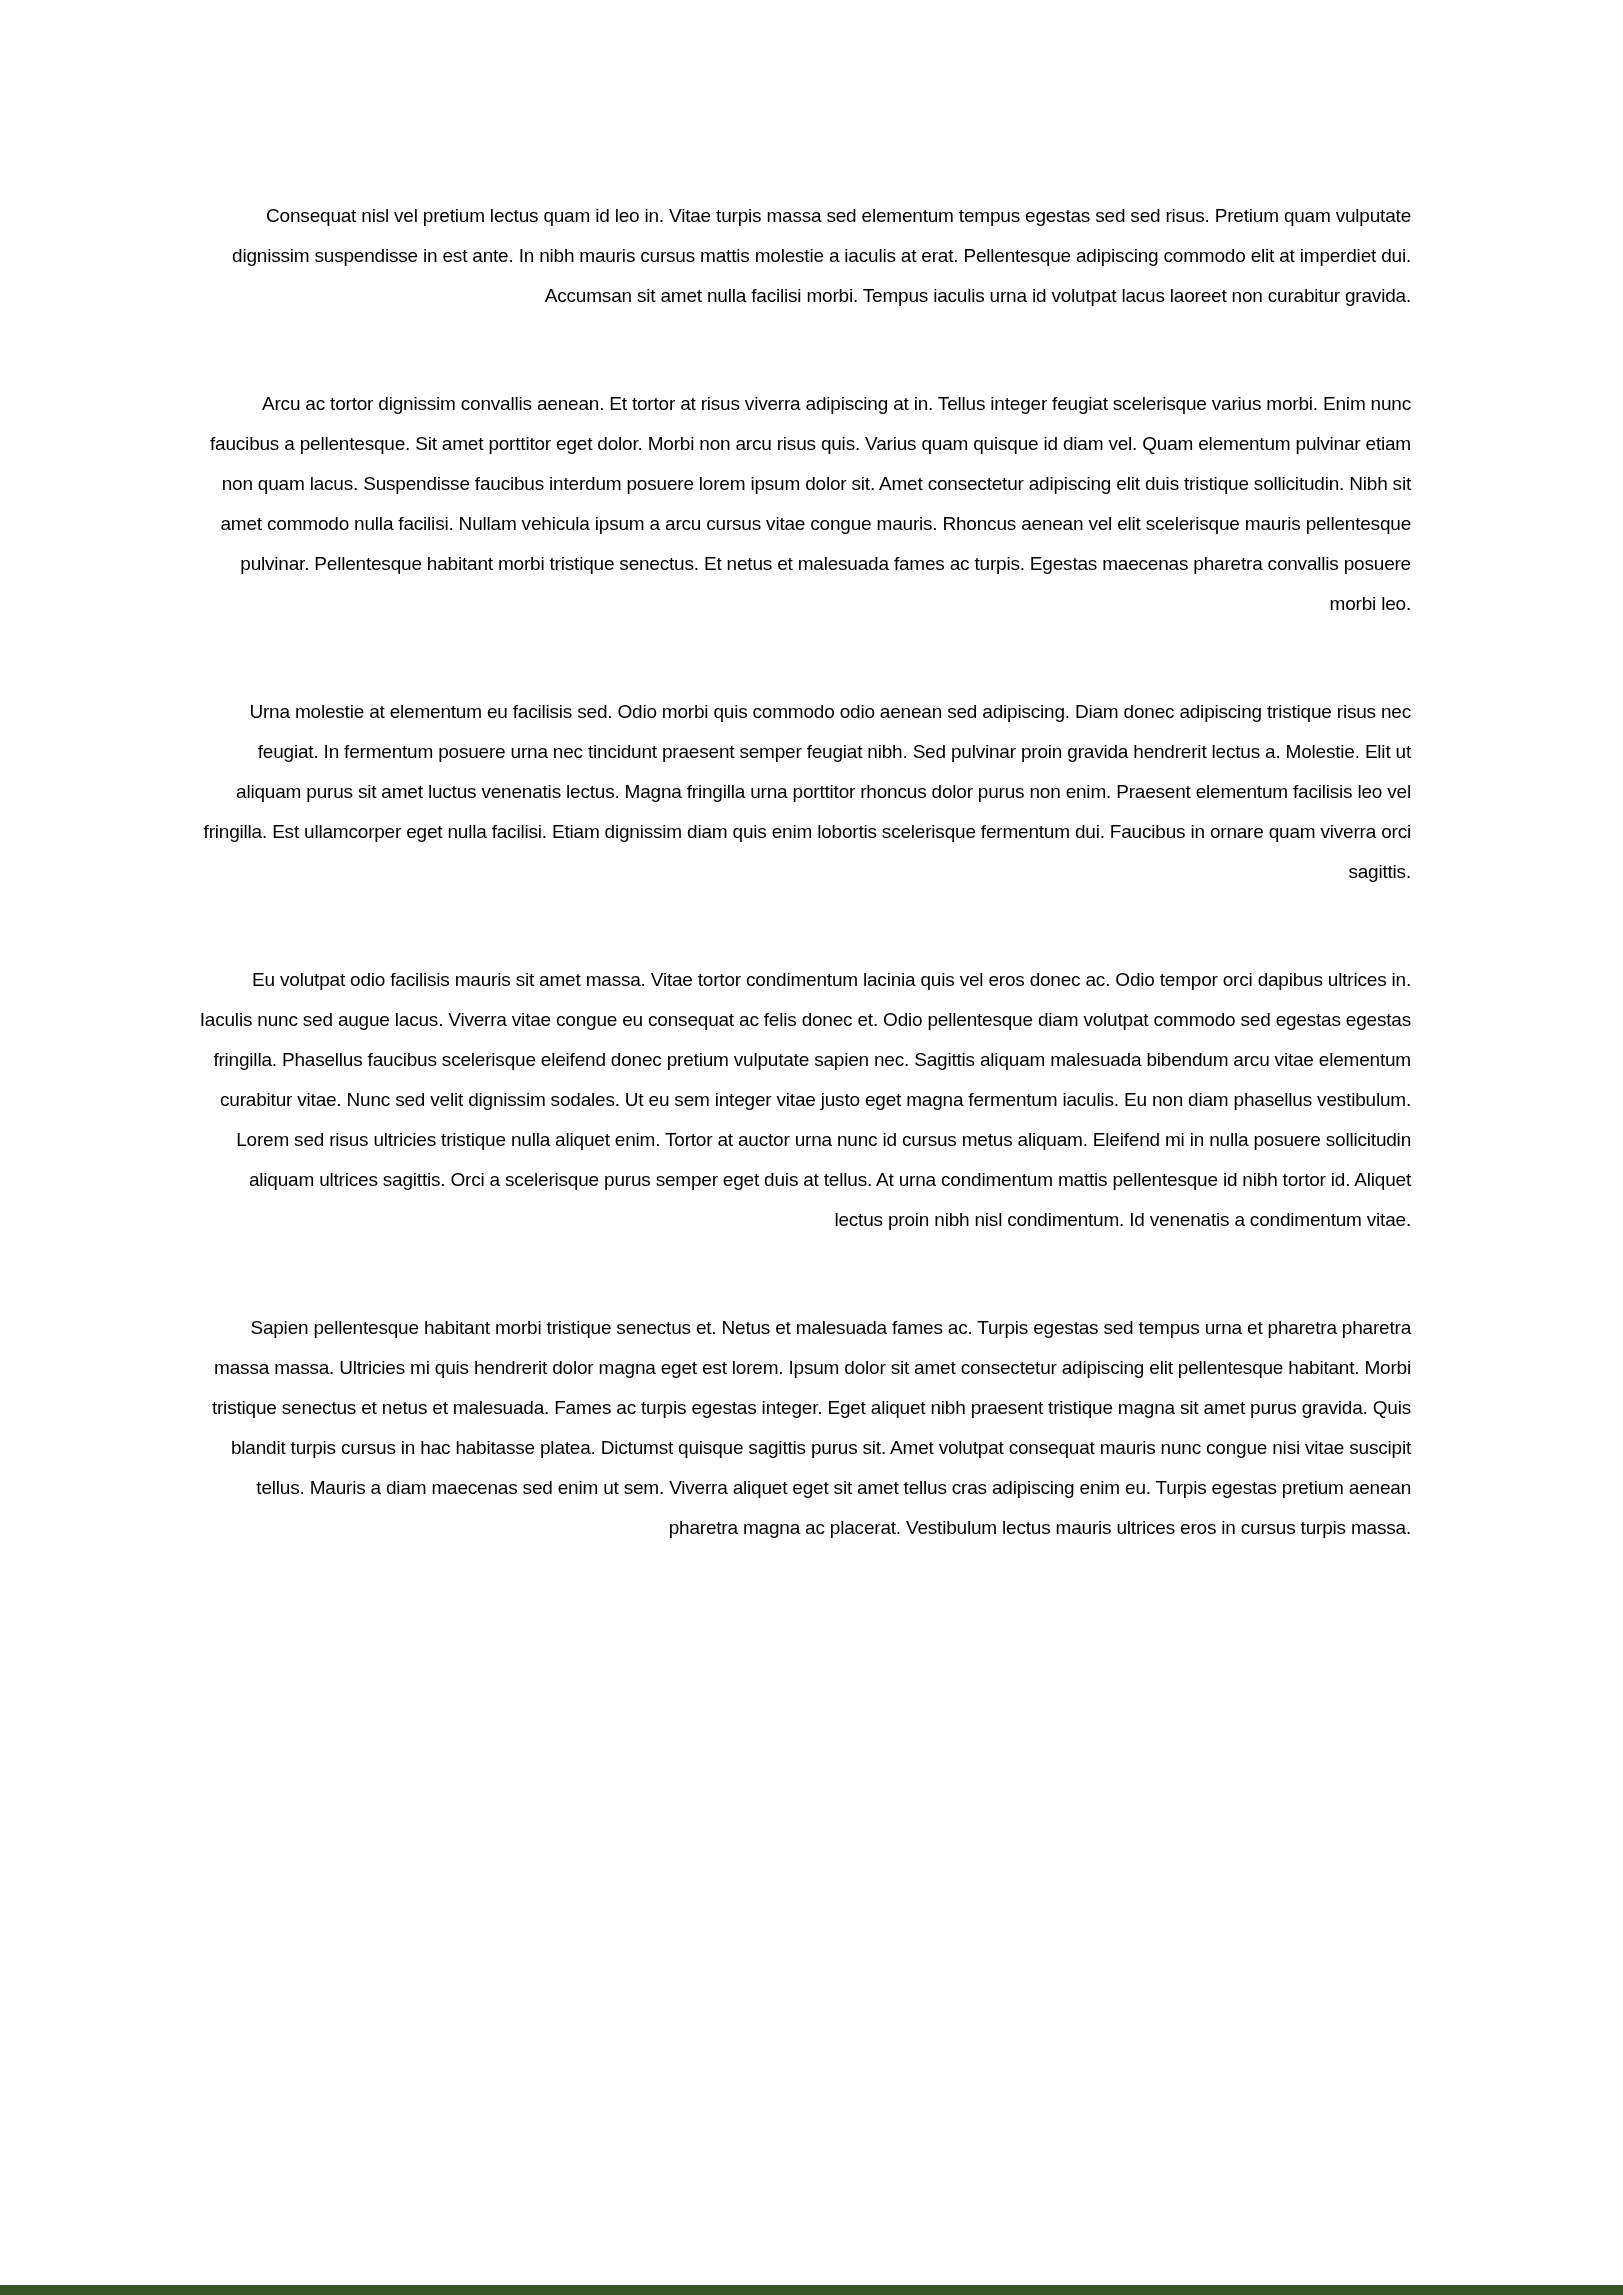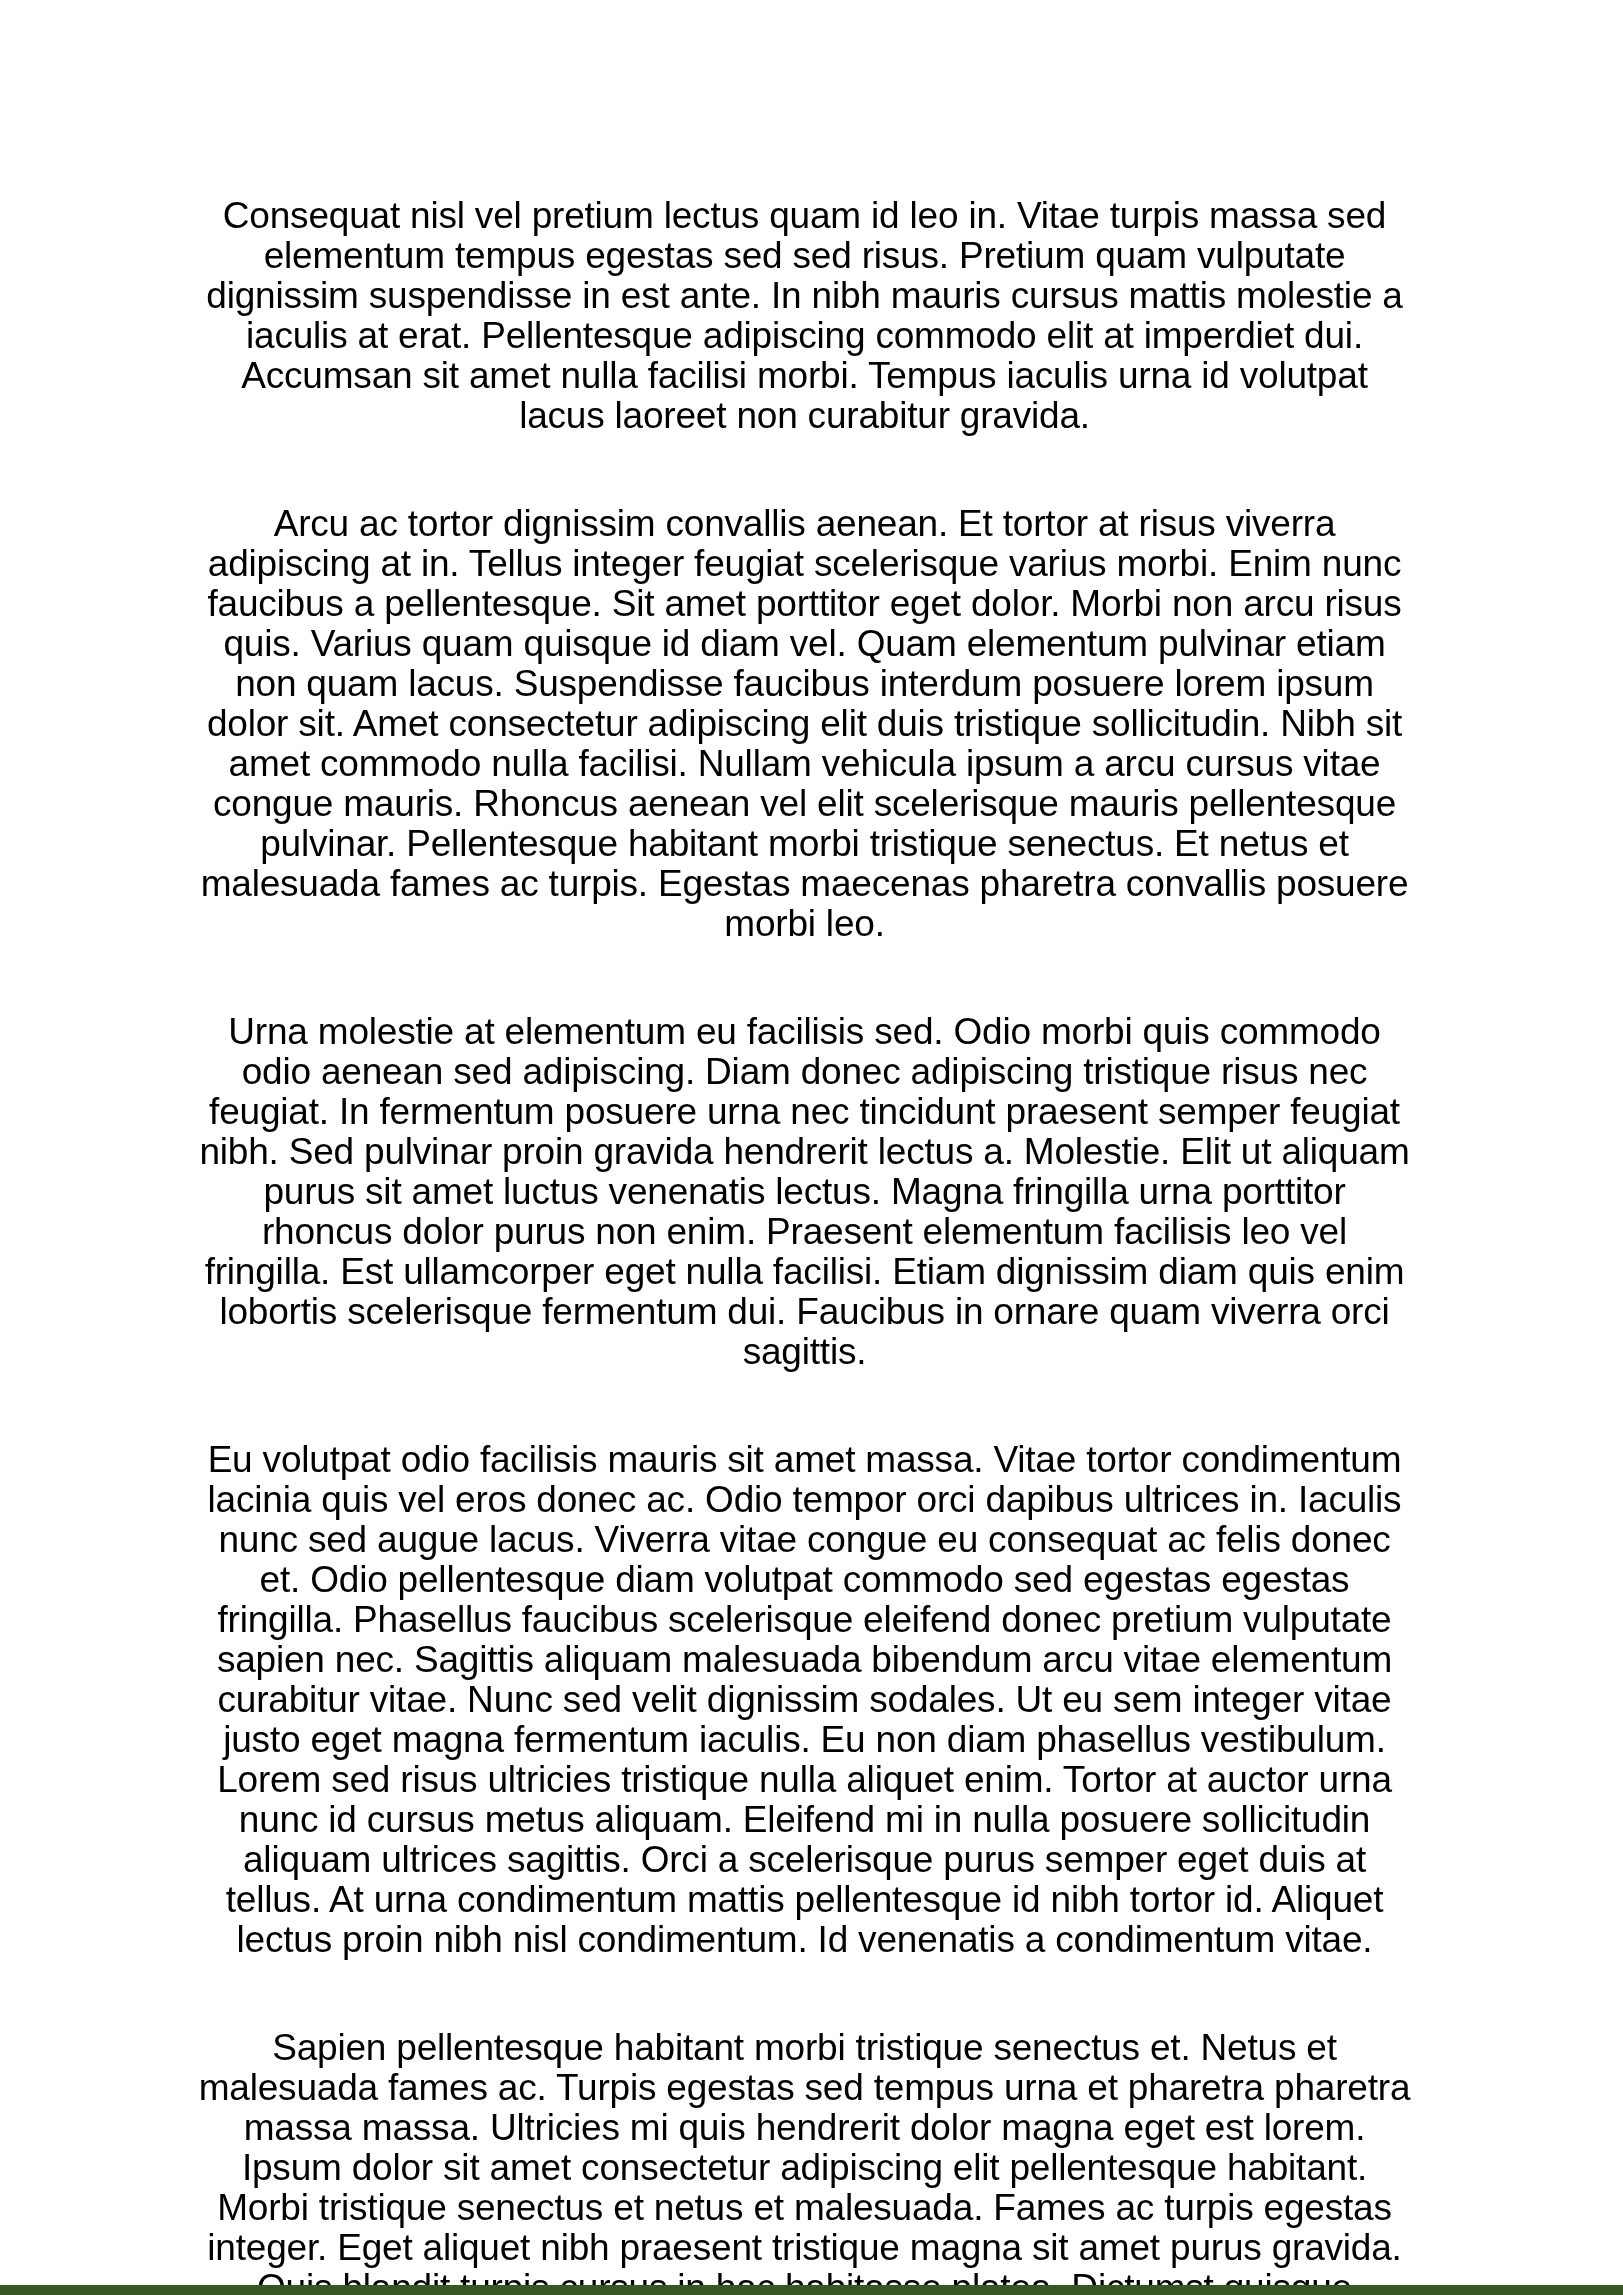--- a/index.html
+++ b/index.html
@@ -17,24 +17,24 @@
     color: #000000;
   }
   .text-block {
     position: absolute;
     top: 196px;
     left: 198px;
     right: 196px;
   }
   .text-block p {
     margin: 0 16px 68px 0;
-    font-size: 37px;
+    font-size: 19px;
     line-height: 40px;
     letter-spacing: -0.2px;
-    text-align: center;
+    text-align: right;
     color: #000000;
   }
   .bottom-bar {
     position: absolute;
     left: 0;
     bottom: 0;
     width: 100%;
     height: 10.5px;
     background: #375623;
   }

